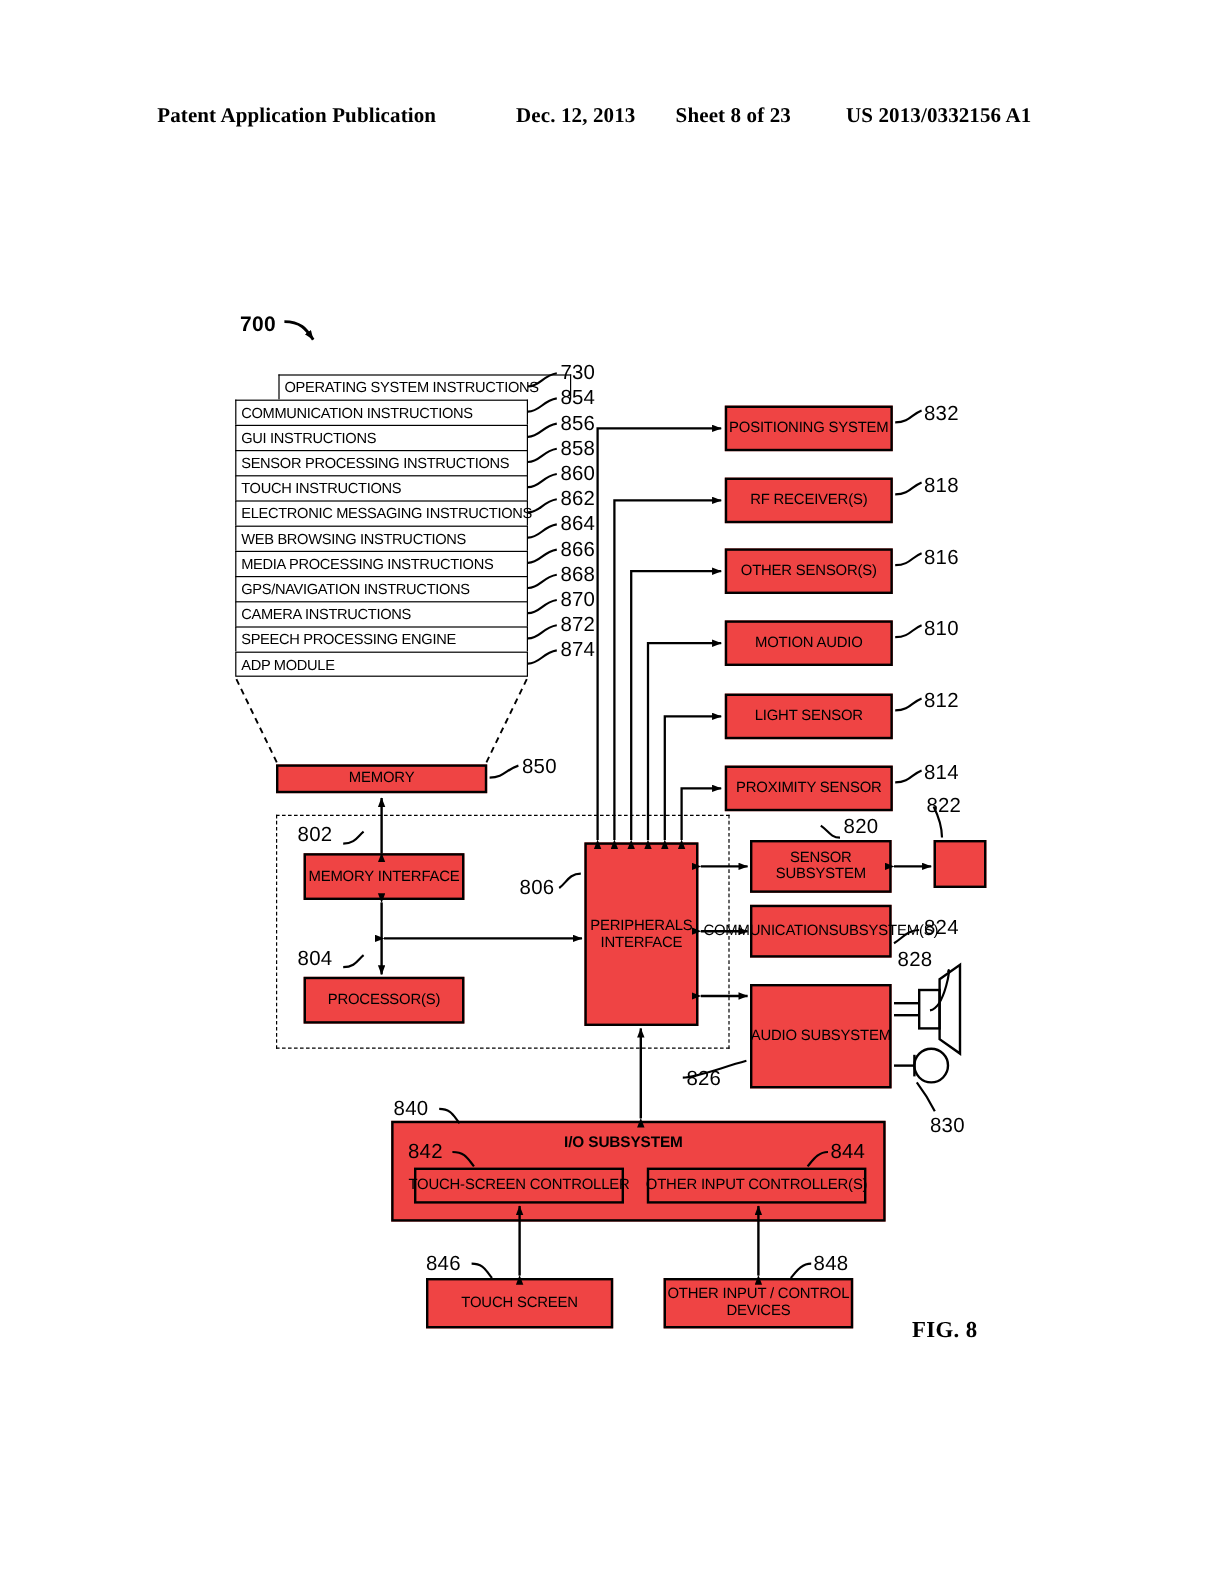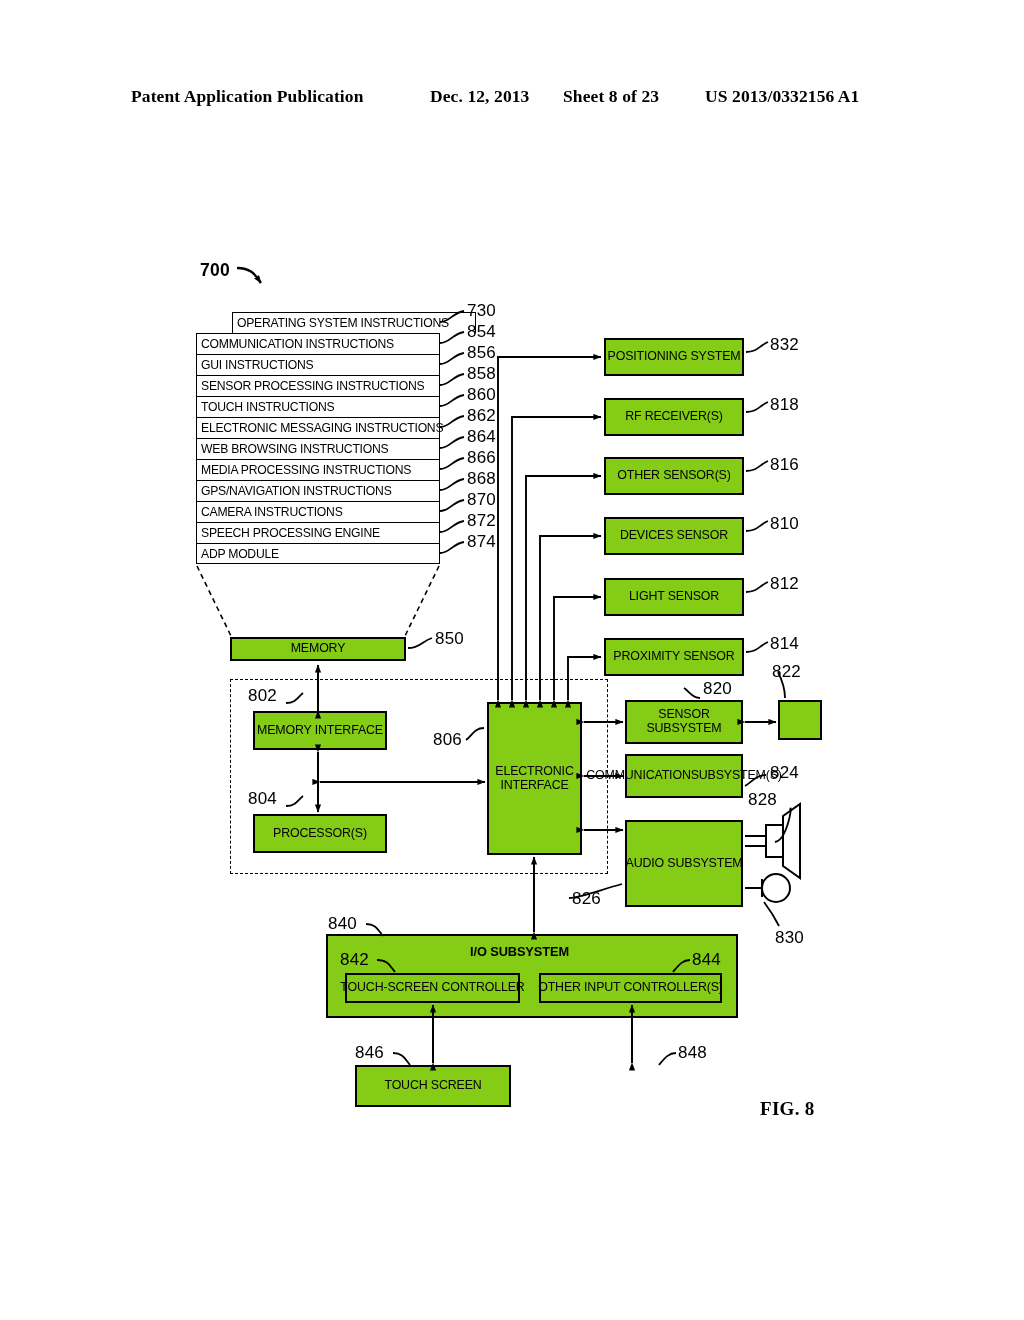--- a/index.html
+++ b/index.html
@@ -35,21 +35,21 @@
   #page-header .h-sheet { position: absolute; left: 563px;  top: 0; }
   #page-header .h-num   { position: absolute; left: 705px;  top: 0; }
 
   
   .fig { position: absolute; left: 0; top: 0; width: 1024px; height: 1320px; }
 
   .box {
     position: absolute;
     box-sizing: border-box;
     border: 2px solid #000;
-    background: #84cc16;
+    background: #ef4444;
     display: flex;
     align-items: center;
     justify-content: center;
     text-align: center;
     font-size: 12.4px;
     line-height: 1.12;
     letter-spacing: -0.15px;
     white-space: nowrap;
   }
   .box.wrap { white-space: normal; }
@@ -187,21 +187,21 @@
     <span>RF RECEIVER(S)</span>
   </div>
   <div class="refnum" style="left:770px; top:395px;">818</div>
 
   <div class="box" style="left:604px; top:457px; width:140px; height:38px;">
     <span>OTHER SENSOR(S)</span>
   </div>
   <div class="refnum" style="left:770px; top:455px;">816</div>
 
   <div class="box" style="left:604px; top:517px; width:140px; height:38px;">
-    <span>DEVICES SENSOR</span>
+    <span>MOTION AUDIO</span>
   </div>
   <div class="refnum" style="left:770px; top:514px;">810</div>
 
   <div class="box" style="left:604px; top:578px; width:140px; height:38px;">
     <span>LIGHT SENSOR</span>
   </div>
   <div class="refnum" style="left:770px; top:574px;">812</div>
 
   <div class="box" style="left:604px; top:638px; width:140px; height:38px;">
     <span>PROXIMITY SENSOR</span>
@@ -214,21 +214,21 @@
     <span>MEMORY INTERFACE</span>
   </div>
   <div class="refnum" style="left:248px; top:686px;">802</div>
 
   <div class="box" style="left:253px; top:814px; width:134px; height:39px;align-items:center;">
     <span>PROCESSOR(S)</span>
   </div>
   <div class="refnum" style="left:248px; top:789px;">804</div>
 
   <div class="box wrap" style="left:487px; top:702px; width:95px; height:153px; flex-direction:column;">
-    <span>ELECTRONIC</span>
+    <span>PERIPHERALS</span>
     <span>INTERFACE</span>
   </div>
   <div class="refnum" style="left:433px; top:730px;">806</div>
 
   <div class="box wrap" style="left:625px; top:700px; width:118px; height:44px; flex-direction:column;">
     <span>SENSOR</span>
     <span>SUBSYSTEM</span>
   </div>
   <div class="refnum" style="left:703px; top:679px;">820</div>
 
@@ -260,20 +260,24 @@
   <div class="box" style="left:539px; top:973px; width:183px; height:30px;">
     <span>OTHER INPUT CONTROLLER(S)</span>
   </div>
   <div class="refnum" style="left:692px; top:950px;">844</div>
 
   <div class="box" style="left:355px; top:1065px; width:156px; height:42px;">
     <span>TOUCH SCREEN</span>
   </div>
   <div class="refnum" style="left:355px; top:1043px;">846</div>
 
+  <div class="box wrap" style="left:553px; top:1065px; width:158px; height:42px; flex-direction:column;">
+    <span>OTHER INPUT / CONTROL</span>
+    <span>DEVICES</span>
+  </div>
   <div class="refnum" style="left:678px; top:1043px;">848</div>
 
   <div class="figlabel" style="left:760px; top:1098px;">FIG. 8</div>
 
   <svg class="overlay" viewBox="0 0 1024 1320">
     <defs>
       <marker id="ah" markerWidth="9" markerHeight="9" refX="7.6" refY="3.1" orient="auto" markerUnits="userSpaceOnUse">
         <path d="M0,0 L8,3.1 L0,6.2 z" fill="#000"></path>
       </marker>
       <marker id="ahs" markerWidth="8" markerHeight="8" refX="6.8" refY="2.8" orient="auto" markerUnits="userSpaceOnUse">

